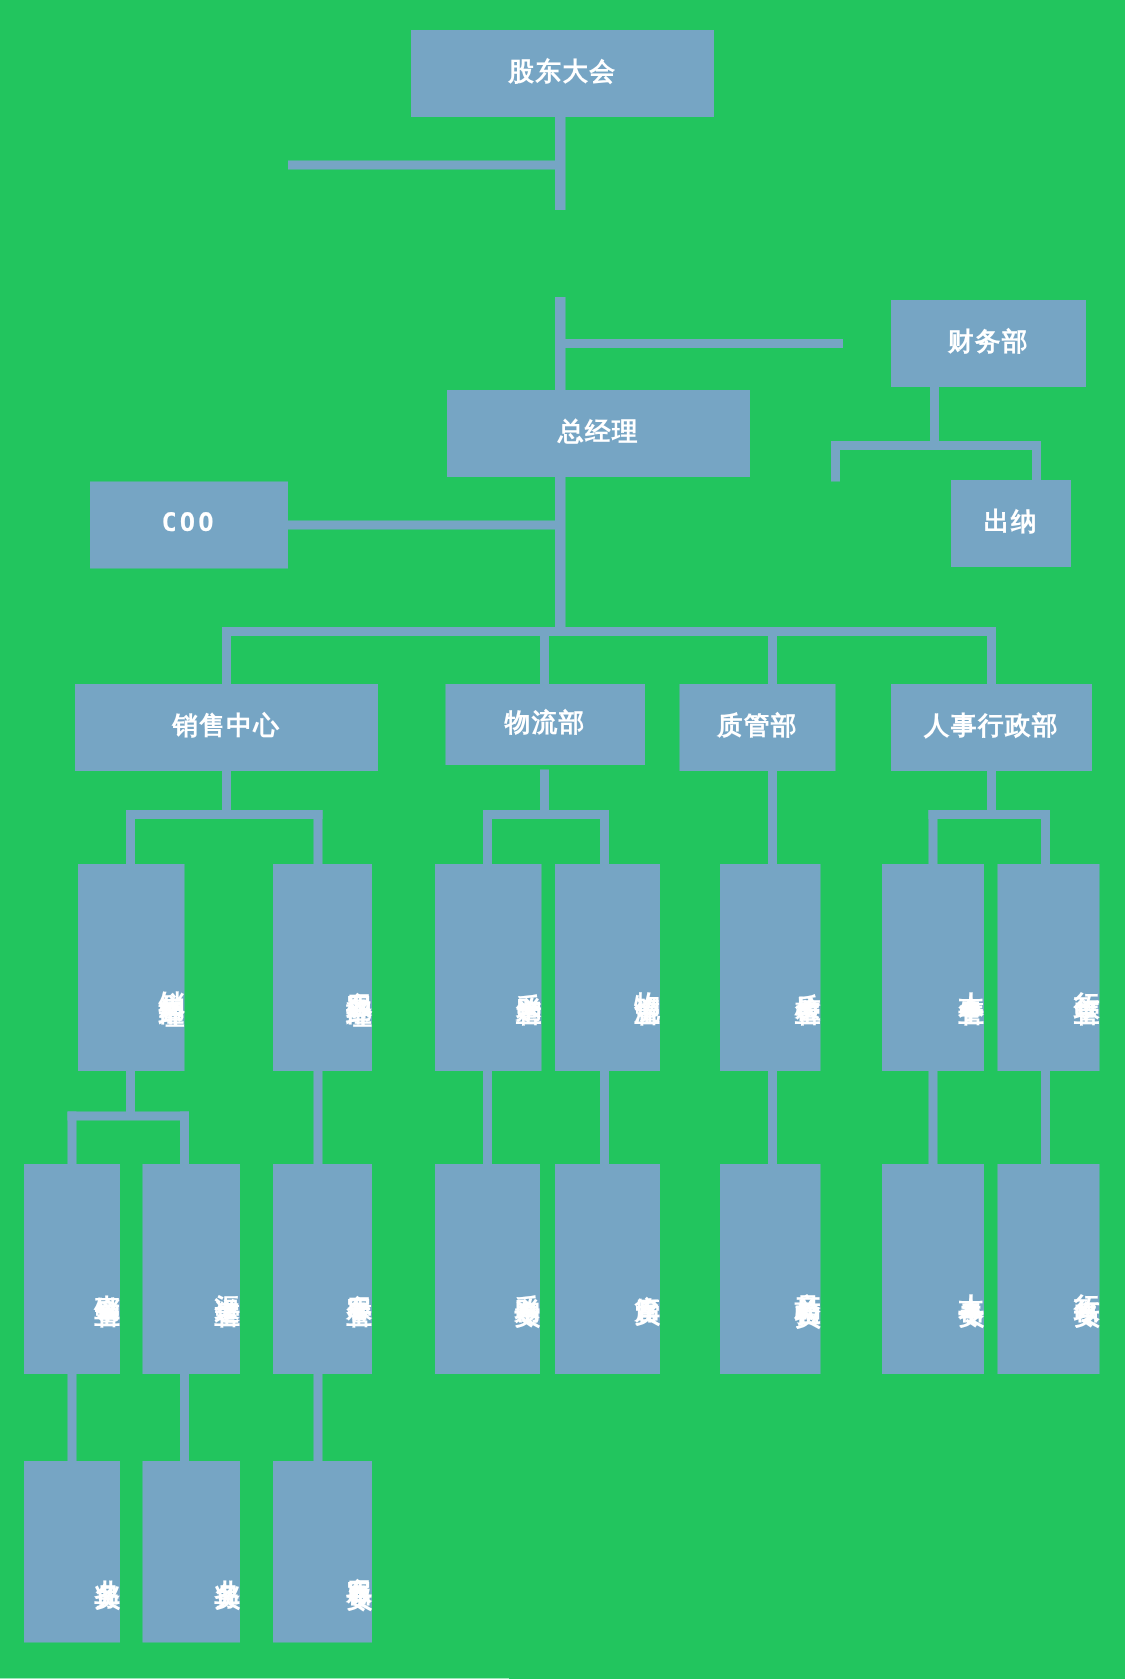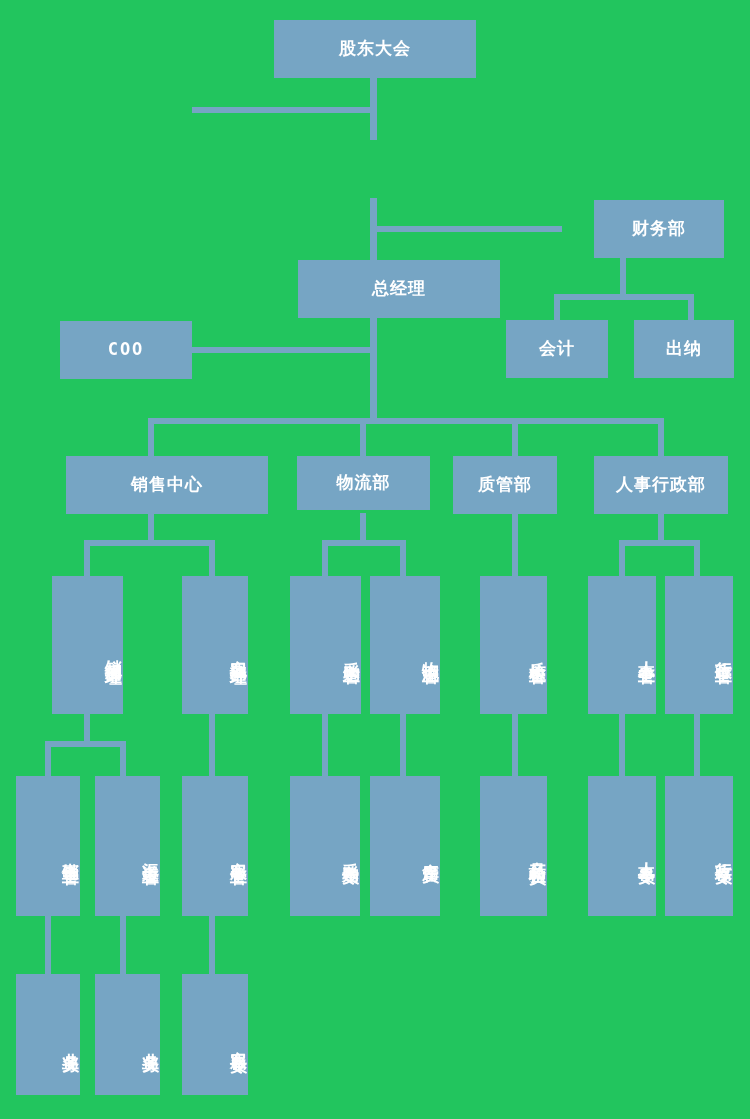--- a/index.html
+++ b/index.html
@@ -129,29 +129,26 @@
   </div>
 
   <div class="node horiz" style="left:274px; top:260px; width:202px; height:58px;margin-left:24px;">
     <span>总经理</span>
   </div>
 
   <div class="node horiz mono" style="left:60px; top:321px; width:132px; height:58px;">
     <span>COO</span>
   </div>
 
-  <div class="node horiz" style="left:506px; top:320px; width:102px; height:58px;">
-    <span>会计</span>
-  </div>
-
-  <div class="node horiz" style="left:634px; top:320px; width:100px; height:58px;">
+
+  <div class="node horiz" style="left:634px; top:320px; width:80px; height:58px;">
     <span>出纳</span>
   </div>
 
-  <div class="node horiz" style="left:50px; top:456px; width:202px; height:58px;margin-left:16px;">
+  <div class="node horiz" style="left:50px; top:456px; width:202px; height:58px;">
     <span>销售中心</span>
   </div>
 
   <div class="node horiz" style="left:297px; top:456px; width:133px; height:54px;">
     <span>物流部</span>
   </div>
 
   <div class="node horiz" style="left:453px; top:456px; width:104px; height:58px;">
     <span>质管部</span>
   </div>

